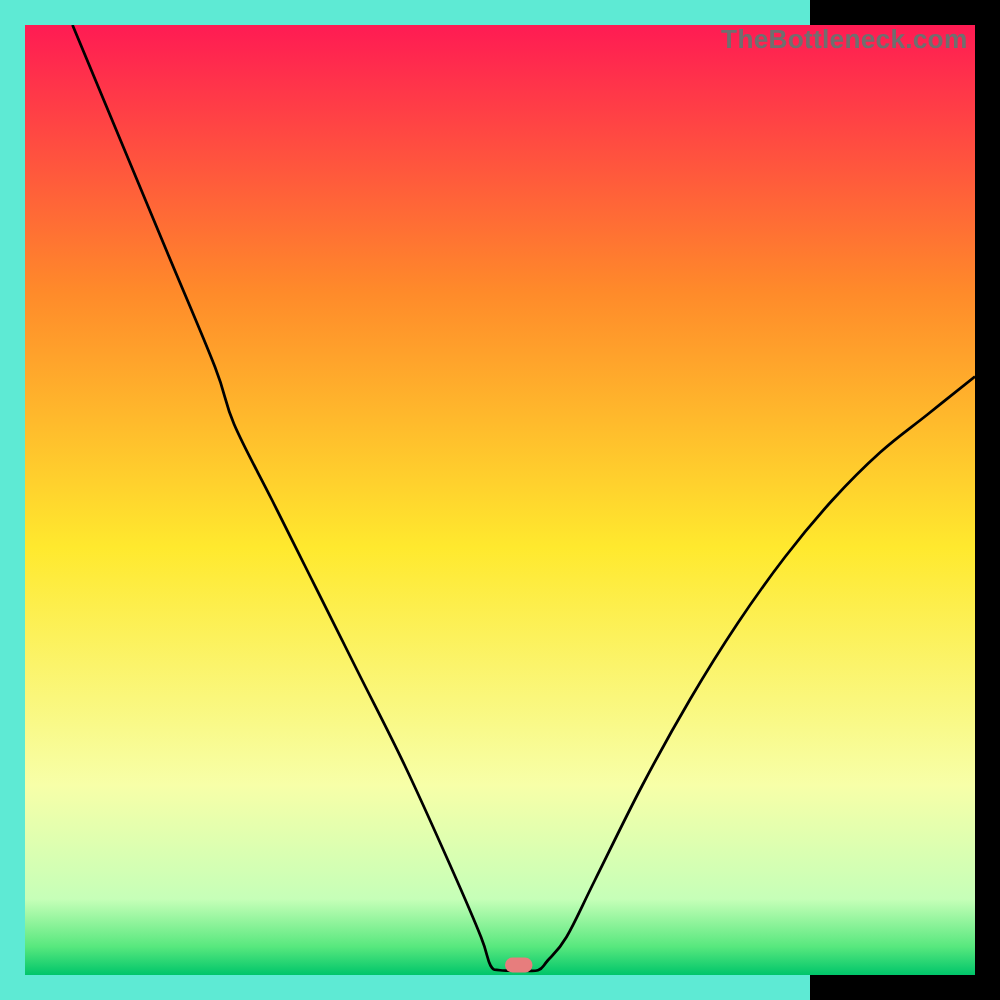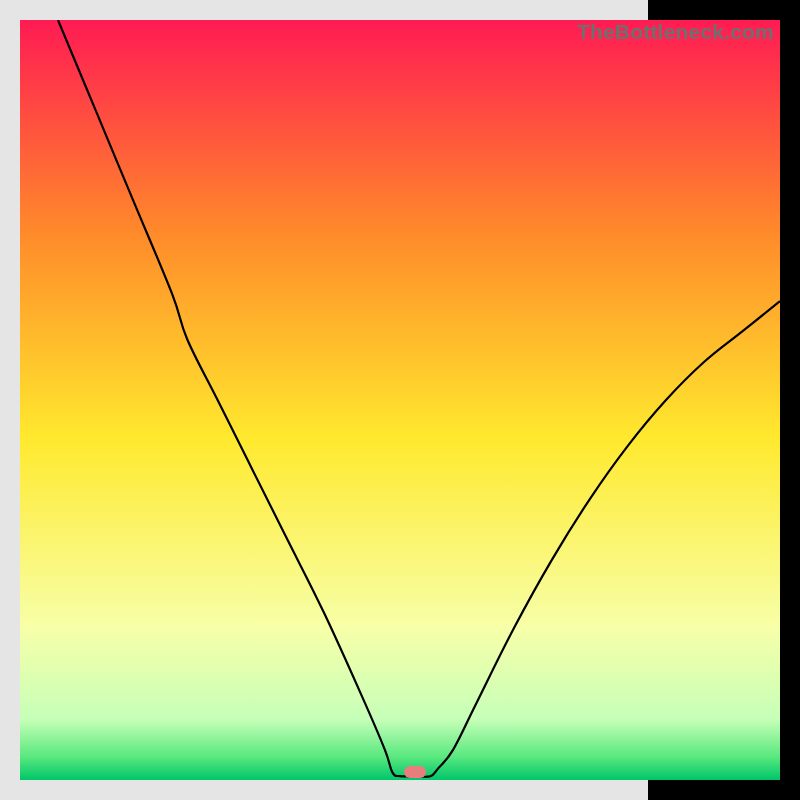--- a/index.html
+++ b/index.html
@@ -1,21 +1,21 @@
 <!DOCTYPE html>
 <html><head>
 <meta charset="utf-8">
 <style>
   * { margin: 0; padding: 0; box-sizing: border-box; }
   html, body { width: 800px; height: 800px; overflow: hidden; background: #000; }
   .frame {
     position: relative;
     width: 648px;
     height: 800px;
-    background: #e5e5e5;
+    background: #5eead4;
   }
   .plot-area {
     position: absolute;
     left: 20px;
     top: 20px;
     width: 760px;
     height: 760px;
     overflow: hidden;
   }
   .gradient-bg {

